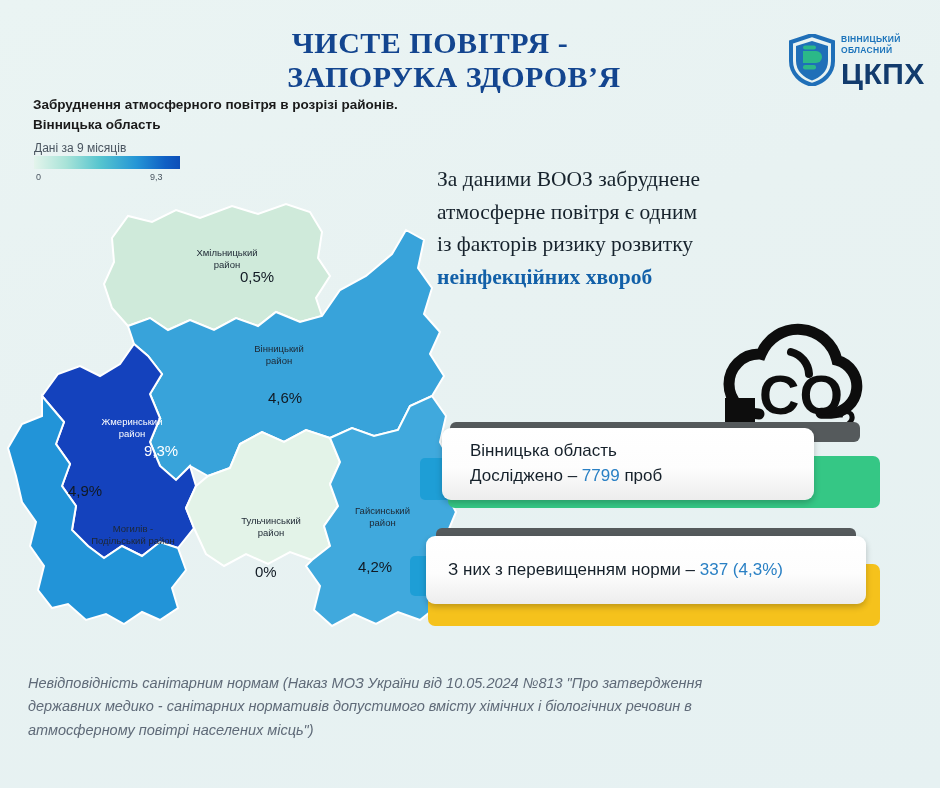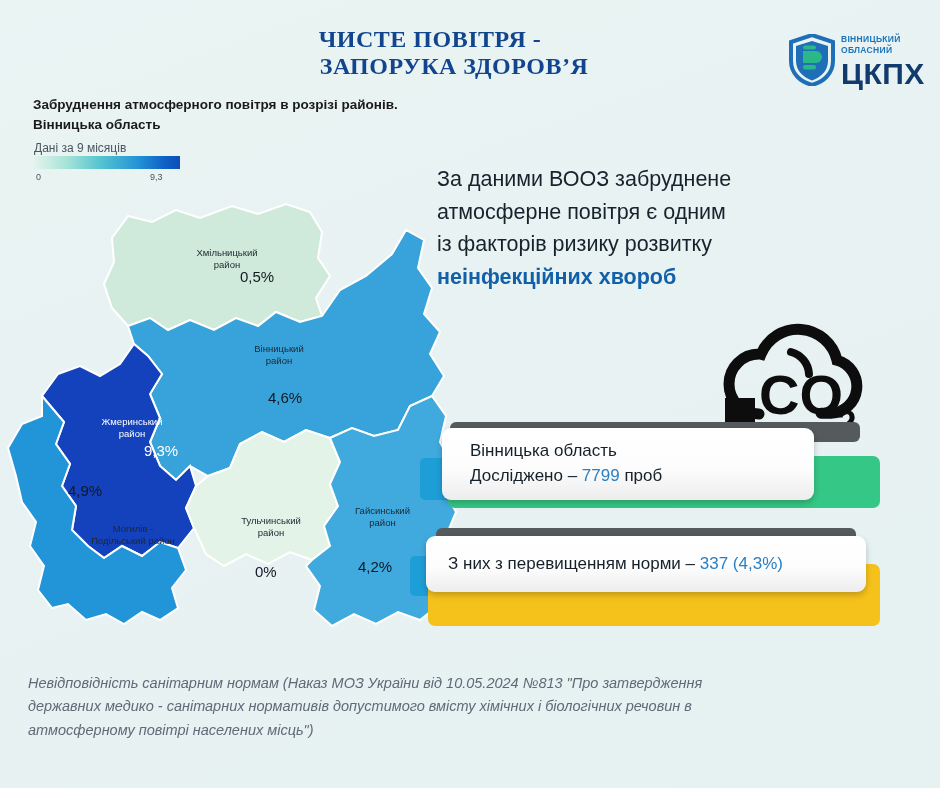--- a/index.html
+++ b/index.html
@@ -9,21 +9,21 @@
     font-family:"Liberation Sans",sans-serif;
     overflow:hidden;position:relative;
   }
   .page{position:absolute;inset:0;
     background:linear-gradient(160deg,#eaf4f3 0%,#e8f2f2 40%,#e6f1f2 100%);}
 
   
   .title{
     position:absolute;left:0;top:26px;width:860px;text-align:center;
     font-family:"Liberation Serif",serif;font-weight:bold;
-    font-size:24px;line-height:1.12;color:#13458f;
+    font-size:30px;line-height:1.12;color:#13458f;
     letter-spacing:.5px;
   }
   .title .l2{display:block;margin-left:48px;}
 
   
   .logo{position:absolute;left:789px;top:32px;width:130px;height:58px;}
   .logo .shield{position:absolute;left:0;top:2px;width:46px;height:52px;}
   .logo .ltxt{position:absolute;left:52px;top:2px;}
   .logo .ltop{font-size:8.5px;font-weight:bold;color:#1c74bb;line-height:1.28;letter-spacing:.3px;}
   .logo .lbig{font-size:30px;font-weight:bold;color:#123b6d;line-height:1;margin-top:3px;letter-spacing:.5px;}
@@ -41,21 +41,21 @@
   .map{position:absolute;left:0px;top:180px;width:480px;height:470px;}
   .map svg{display:block;}
   .mlabel{position:absolute;text-align:center;font-size:9.5px;color:#1d2733;
     line-height:1.25;pointer-events:none;}
   .mlabel.light{color:#ffffff;}
   .mval{position:absolute;font-size:15px;color:#111a24;font-weight:normal;}
   .mval.light{color:#ffffff;}
 
   
   .para{position:absolute;left:437px;top:163px;width:375px;
-    font-family:Liberation Sans, sans-serif;font-size:21.5px;color:#16222c;
+    font-family:Liberation Serif, serif;font-size:21.5px;color:#16222c;
     line-height:1.52;}
   .para .hl{color:#1260a8;font-weight:bold;}
 
   
   .co2{position:absolute;left:703px;top:296px;width:190px;height:175px;}
 
   
   .cal{position:absolute;}
   .cal .bar{position:absolute;border-radius:7px;}
   .cal .shadowstrip{position:absolute;background:#555a5c;border-radius:6px;}
@@ -70,21 +70,21 @@
   #box1 .bar{left:28px;top:44px;width:432px;height:52px;background:#35c785;}
   #box1 .tabL{position:absolute;left:0px;top:46px;width:36px;height:42px;background:#1e9ed6;border-radius:5px;}
   #box1 .shadowstrip{left:30px;top:10px;width:410px;height:20px;}
   #box1 .card{left:22px;top:16px;width:372px;height:72px;}
 
   
   #box2{left:410px;top:522px;width:480px;height:108px;}
   #box2 .bar{left:18px;top:42px;width:452px;height:62px;background:#f5c21c;}
   #box2 .tabL{position:absolute;left:0px;top:34px;width:34px;height:40px;background:#1e9ed6;border-radius:5px;}
   #box2 .shadowstrip{left:26px;top:6px;width:420px;height:20px;}
-  #box2 .card{left:16px;top:14px;width:440px;height:56px;}
+  #box2 .card{left:16px;top:14px;width:440px;height:68px;}
   #box2 .card .ln{padding-left:22px;}
 
   
   .footnote{position:absolute;left:28px;top:672px;width:890px;
     font-size:14.5px;font-style:italic;color:#5f6a78;line-height:1.62;}
 </style>
 </head>
 <body>
 
 <div class="page">

